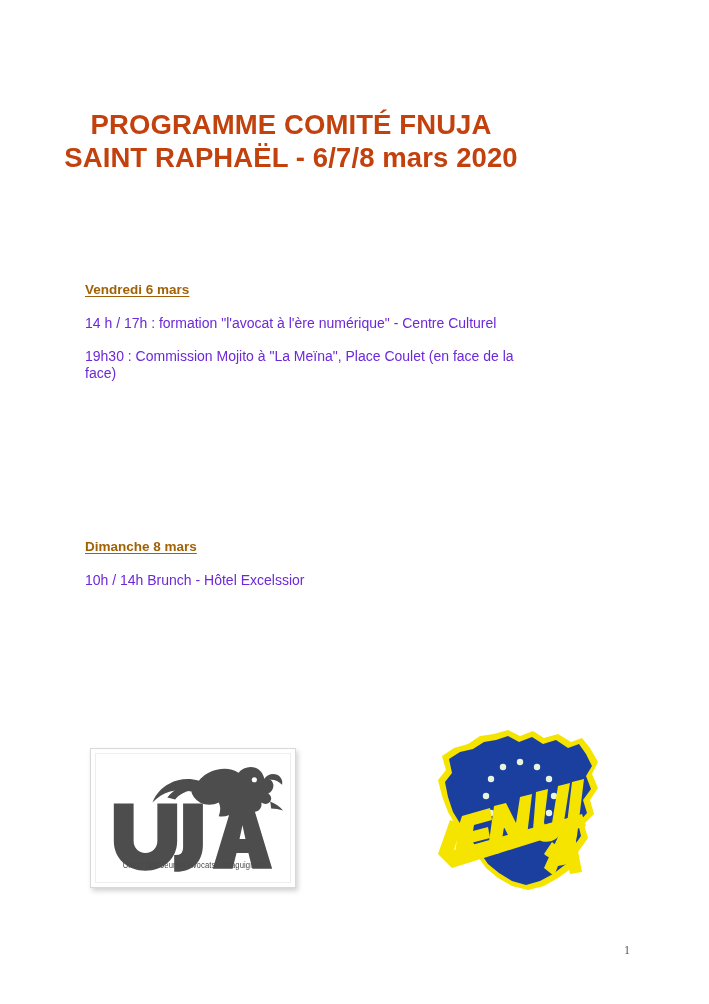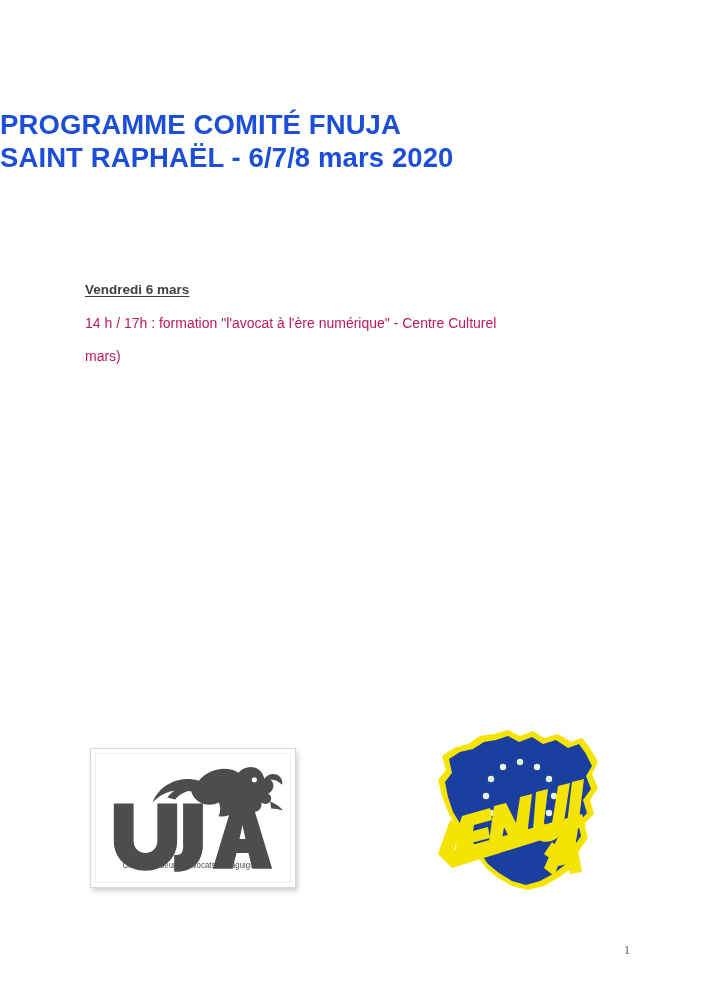--- a/index.html
+++ b/index.html
@@ -16,21 +16,22 @@
     font-family: "Liberation Sans", sans-serif;
     color: #1a1a1a;
   }
 
   
   .doc-title {
     position: absolute;
     top: 108px;
     left: 0;
     width: 582px;
-    color: #1d4ed8;
+    text-align: center;
+    color: #c2410c;
     font-family: "Liberation Sans", sans-serif;
     font-weight: bold;
     font-size: 27.5px;
     line-height: 33px;
     letter-spacing: 0.1px;
   }
   .doc-title .line { display: block; white-space: nowrap; }
 
   
   .body-block {
@@ -41,29 +42,29 @@
   }
 
   .day-section { margin-bottom: 0; }
   .day-heading {
     font-family: "Liberation Sans", sans-serif;
     font-weight: bold;
     font-size: 13.5px;
     line-height: 17px;
     text-decoration: underline;
     text-underline-offset: 2px;
-    color: #404040;
+    color: #a16207;
     margin: 0;
     padding: 0;
   }
   .entry {
     font-family: "Liberation Sans", sans-serif;
     font-size: 14px;
     line-height: 17px;
-    color: #be185d;
+    color: #6d28d9;
     margin: 0;
     padding: 0;
   }
   .gap-after-heading { height: 17px; }
   .gap-between-entries { height: 16px; }
   .gap-between-sections { height: 45px; }
   .gap-between-sections-2 { height: 46px; }
 
   .entry.justified {
     text-align: justify;
@@ -136,34 +137,39 @@
     <span class="line">SAINT RAPHAËL - 6/7/8 mars 2020</span>
   </div>
 
   <div class="body-block">
 
     <div class="day-section">
       <div class="day-heading">Vendredi 6 mars</div>
       <div class="gap-after-heading"></div>
       <div class="entry">14 h / 17h : formation "l'avocat à l'ère numérique" - Centre Culturel</div>
       <div class="gap-between-entries"></div>
-      <div class="entry justified"><span class="j-last">mars)</span></div>
+      <div class="entry justified"><span>19h30 : Commission Mojito à "La Meïna", Place Coulet (en face de la</span><span class="j-last">face)</span></div>
     </div>
 
     <div class="gap-between-sections"></div>
 
     <div class="day-section">
       <div class="gap-after-heading"></div>
       <div class="gap-between-entries"></div>
       <div class="gap-between-entries"></div>
       <div class="gap-between-entries"></div>
     </div>
 
     <div class="gap-between-sections-2"></div>
 
+    <div class="day-section">
+      <div class="day-heading">Dimanche 8 mars</div>
+      <div class="gap-after-heading"></div>
+      <div class="entry">10h / 14h Brunch - Hôtel Excelssior</div>
+    </div>
 
   </div>
 
   <div class="uja-logo">
     <div class="uja-inner">
       <svg class="uja-art" viewBox="0 0 196 130" xmlns="http://www.w3.org/2000/svg">
         <g fill="#4d4d4d">
 
           <path d="M72 44 C80 34 92 28 104 27 C108 22 114 18 122 16 C130 14 138 15 144 19
                    C148 14 155 12 161 14 C166 16 169 20 170 25 C174 24 178 26 179 30

